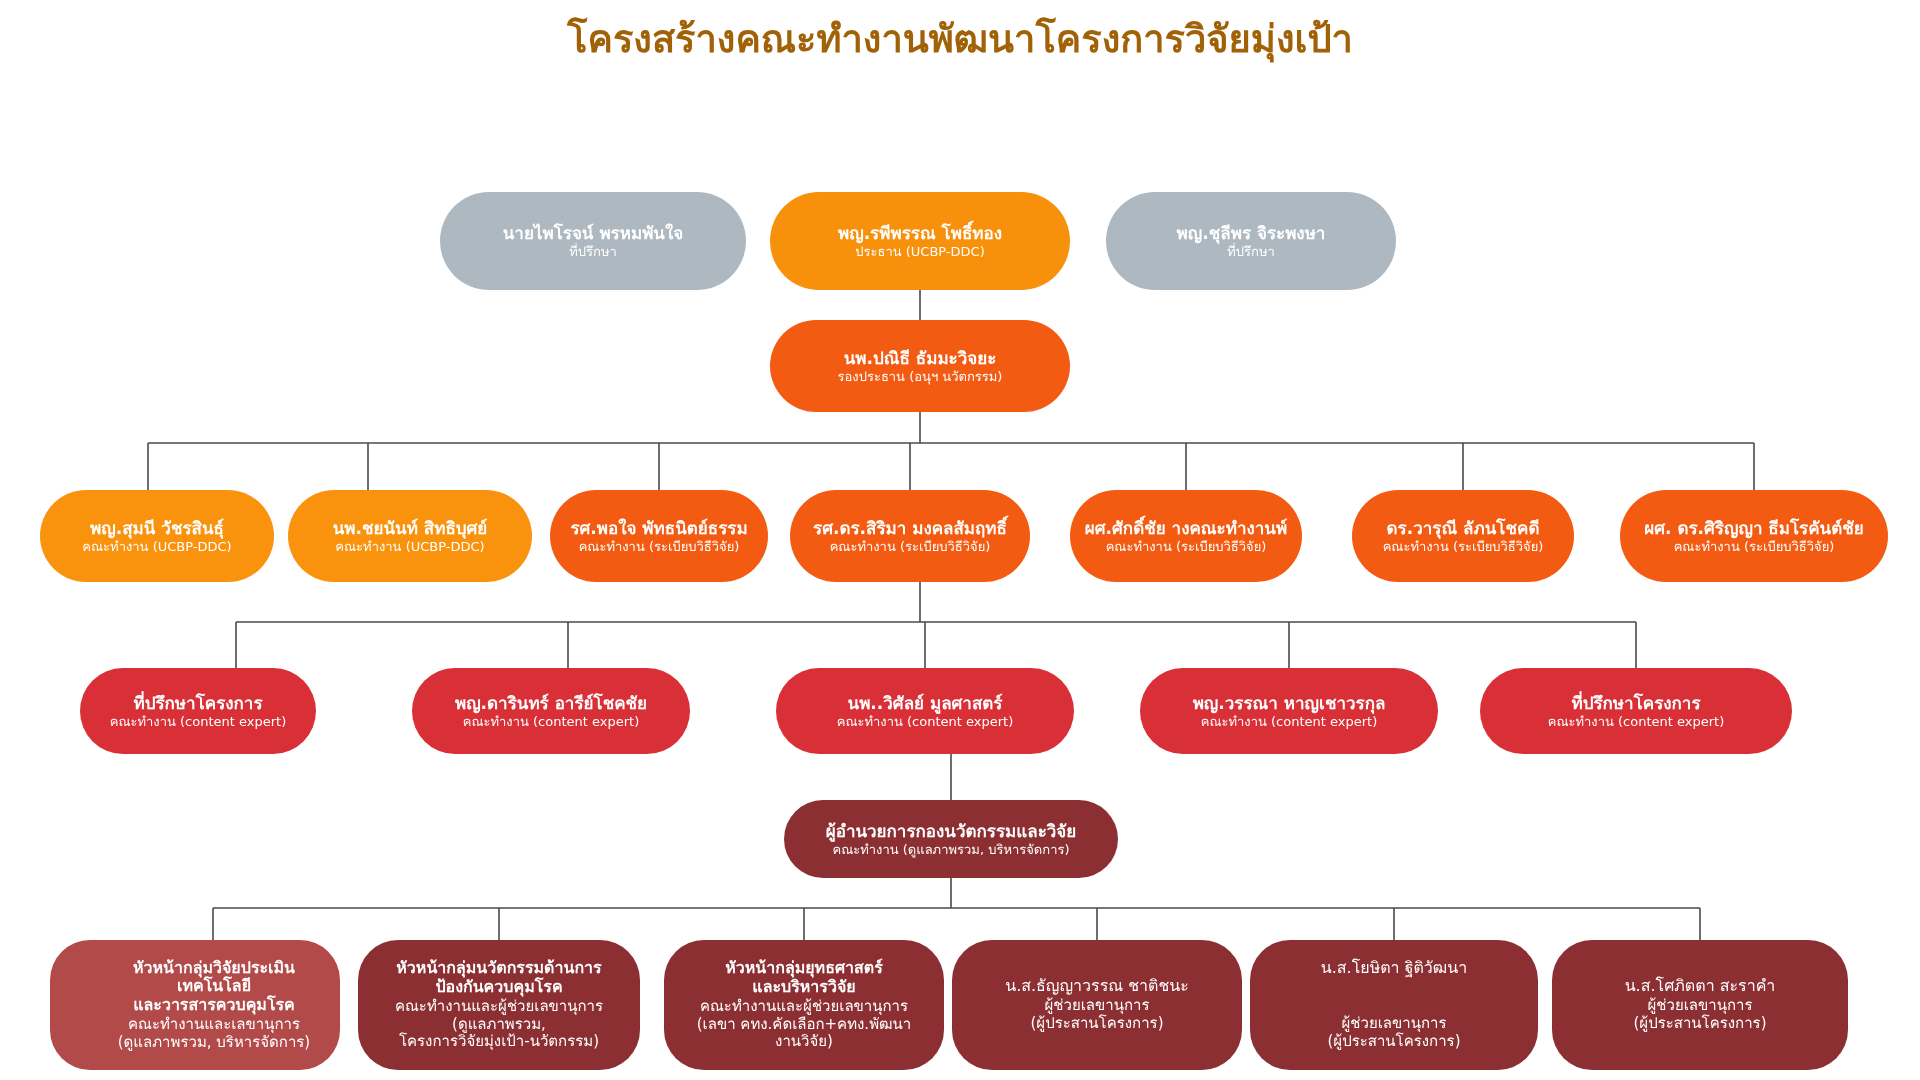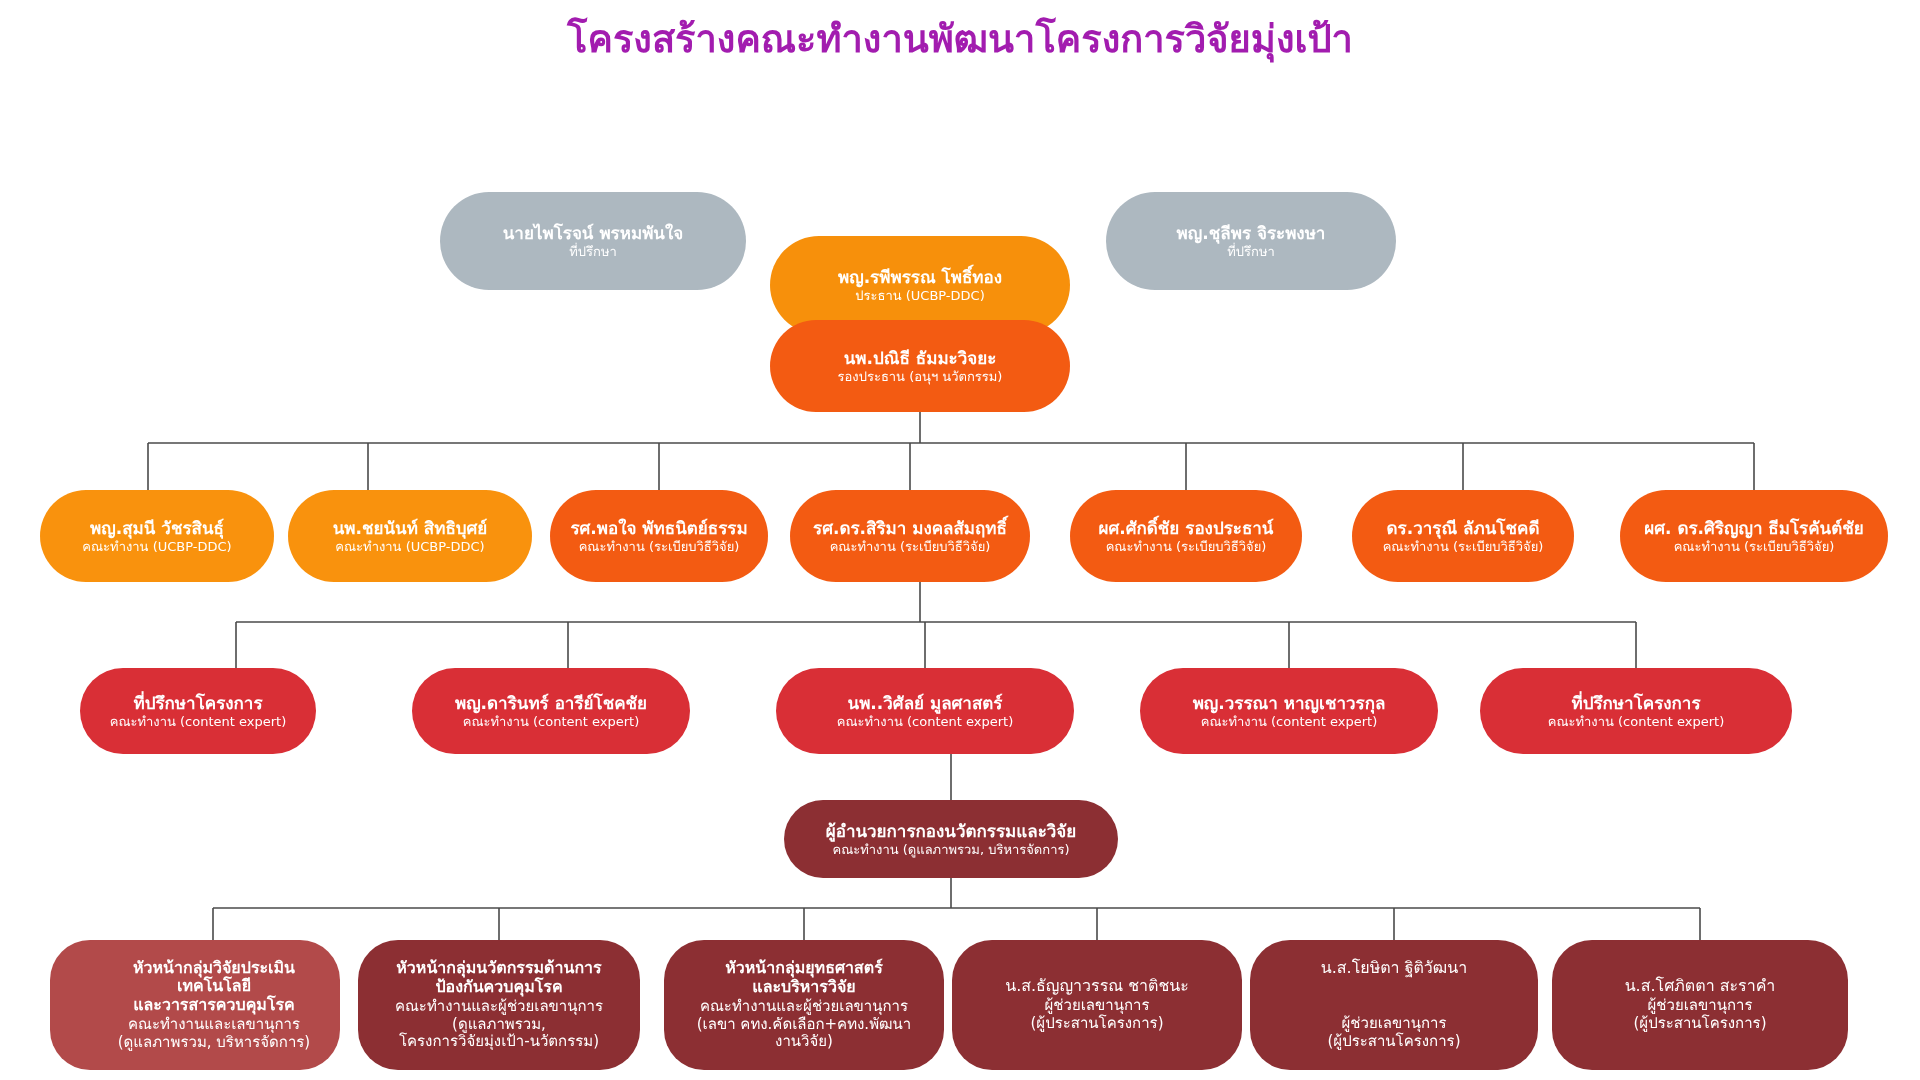--- a/index.html
+++ b/index.html
@@ -23,21 +23,21 @@
 
   
   #page-title {
     position: absolute;
     top: 16px;
     left: 0;
     width: 1920px;
     text-align: center;
     font-size: 38px;
     font-weight: bold;
-    color: #a21caf;
+    color: #a16207;
     letter-spacing: 0px;
     line-height: 1.25;
   }
 
   
   #connectors {
     position: absolute;
     left: 0;
     top: 0;
     width: 1920px;
@@ -65,21 +65,21 @@
   }
   .node .rl {
     font-weight: normal;
     font-size: 13px;
     white-space: pre-line;
     margin-top: 1px;
   }
 
   
   .c-gray    { background: #adb8c0; }
-  .c-orange  { background: #f7900b; margin-top: 44px; }
+  .c-orange  { background: #f7900b; }
   .c-orange2 { background: #f9920d; }
   .c-deep    { background: #f35b12; }
   .c-red     { background: #d92f36; align-items: center; }
   .c-maroon  { background: #8c2f33; }
   .c-maroon-l{ background: #b24a4a; padding-left: 48px; }
 
   
   #n-adv-left   { left: 440px; top: 192px; width: 306px; height: 98px; border-radius: 49px; }
   #n-chair      { left: 770px; top: 192px; width: 300px; height: 98px; border-radius: 49px; }
   #n-adv-right  { left: 1106px; top: 192px; width: 290px; height: 98px; border-radius: 49px; }
@@ -193,21 +193,21 @@
   </div>
   <div class="node c-deep row3" id="n3-2">
     <span class="nm">รศ.พอใจ พัทธนิตย์ธรรม</span>
     <span class="rl">คณะทำงาน (ระเบียบวิธีวิจัย)</span>
   </div>
   <div class="node c-deep row3" id="n3-3">
     <span class="nm">รศ.ดร.สิริมา มงคลสัมฤทธิ์</span>
     <span class="rl">คณะทำงาน (ระเบียบวิธีวิจัย)</span>
   </div>
   <div class="node c-deep row3" id="n3-4">
-    <span class="nm">ผศ.ศักดิ์ชัย รองประธาน์</span>
+    <span class="nm">ผศ.ศักดิ์ชัย างคณะทำงานพ์</span>
     <span class="rl">คณะทำงาน (ระเบียบวิธีวิจัย)</span>
   </div>
   <div class="node c-deep row3" id="n3-5">
     <span class="nm">ดร.วารุณี ลัภนโชคดี</span>
     <span class="rl">คณะทำงาน (ระเบียบวิธีวิจัย)</span>
   </div>
   <div class="node c-deep row3" id="n3-6">
     <span class="nm">ผศ. ดร.ศิริญญา ธีมโรคันต์ชัย</span>
     <span class="rl">คณะทำงาน (ระเบียบวิธีวิจัย)</span>
   </div>

